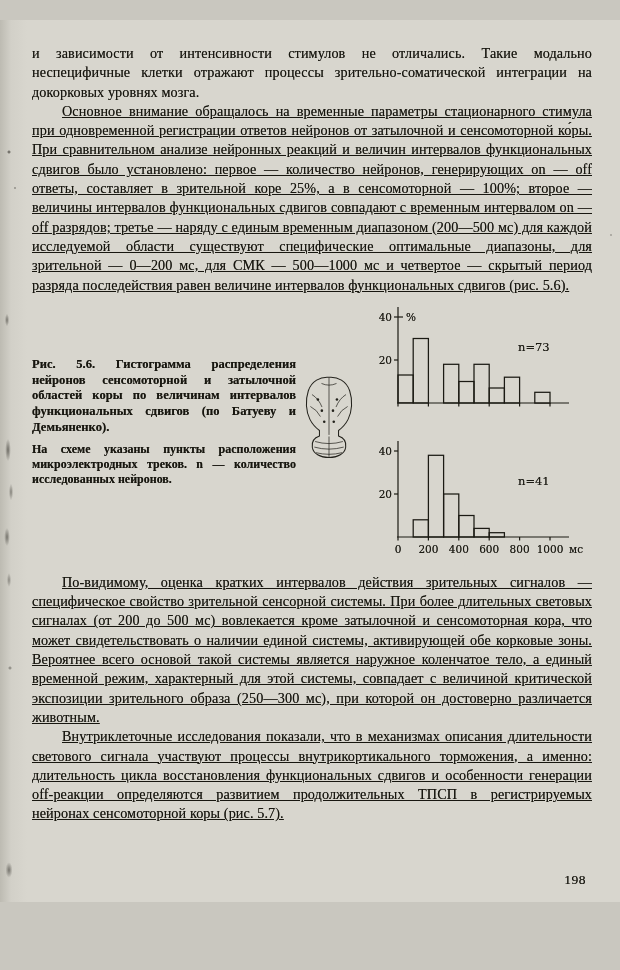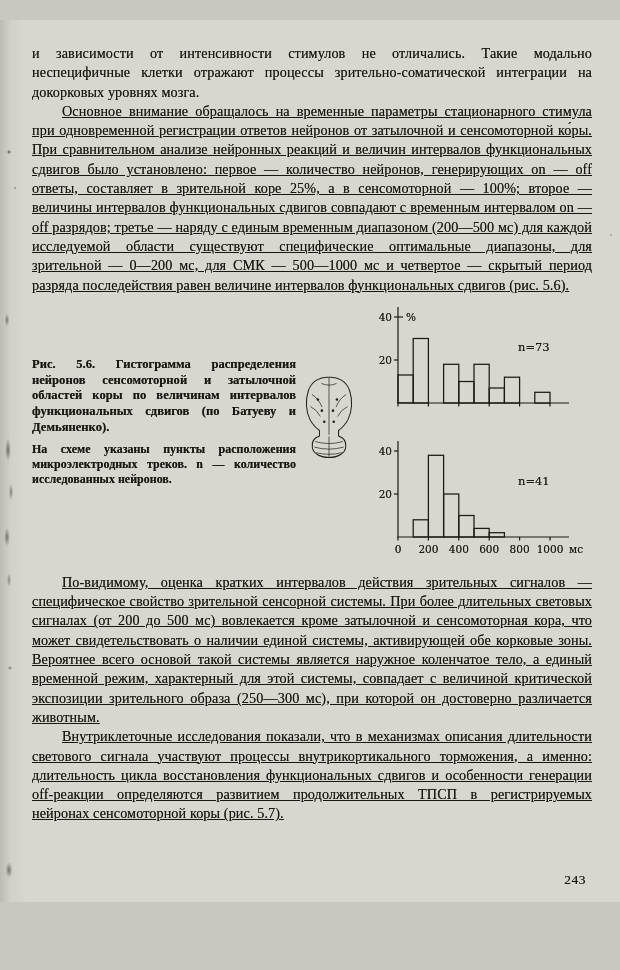--- a/index.html
+++ b/index.html
@@ -155,15 +155,15 @@
           <text x="214" y="254" class="tick-label" text-anchor="middle">мс</text>
         </svg>
     </div>
 
   </div>
 
   <p class="body-text indent">По-видимому, оценка кратких интервалов действия зрительных сигналов — специфическое свойство зрительной сенсорной системы. При более длительных световых сигналах (от 200 до 500 мс) вовлекается кроме затылочной и сенсомоторная кора, что может свидетельствовать о наличии единой системы, активирующей обе корковые зоны. Вероятнее всего основой такой системы является наружное коленчатое тело, а единый временной режим, характерный для этой системы, совпадает с величиной критической экспозиции зрительного образа (250—300 мс), при которой он достоверно различается животным.</p>
 
   <p class="body-text indent">Внутриклеточные исследования показали, что в механизмах описания длительности светового сигнала участвуют процессы внутрикортикального торможения, а именно: длительность цикла восстановления функциональных сдвигов и особенности генерации off-реакции определяются развитием продолжительных ТПСП в регистрируемых нейронах сенсомоторной коры (рис. 5.7).</p>
 
-  <div class="page-number">243</div>
+  <div class="page-number">198</div>
 
 </div>
 
 </body></html>

